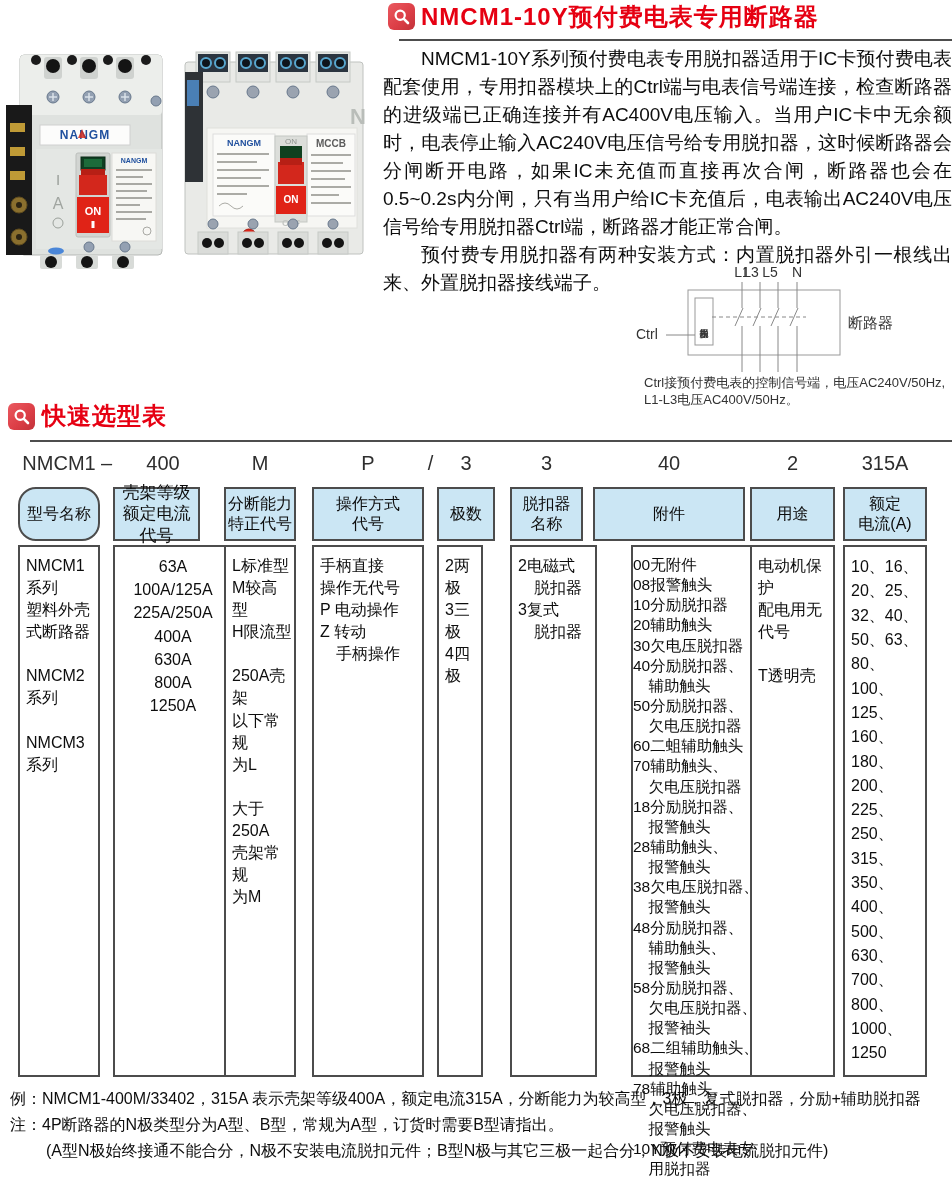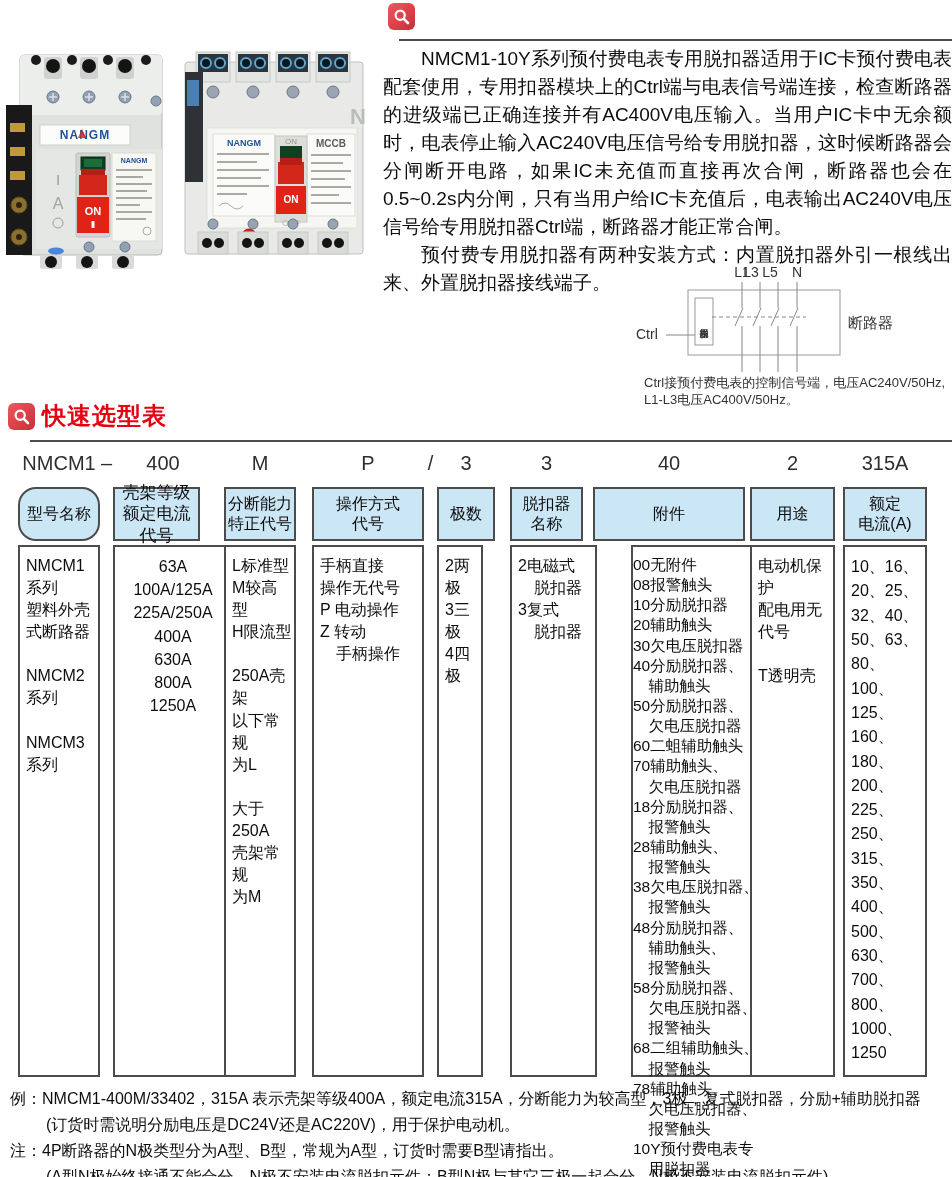--- a/index.html
+++ b/index.html
@@ -33,20 +33,21 @@
 <body>
 
 <div class="page">
 
   <div class="abs sec-icon" style="left:388px; top:3px;">
     <svg width="18" height="18" viewBox="0 0 18 18">
       <circle cx="7.2" cy="7.2" r="4.6" fill="none" stroke="#ffffff" stroke-width="2.2"></circle>
       <line x1="10.8" y1="10.8" x2="15" y2="15" stroke="#ffffff" stroke-width="2.6" stroke-linecap="round"></line>
     </svg>
   </div>
+  <div class="abs sec-title" style="left:421px; top:1px;">NMCM1-10Y预付费电表专用断路器</div>
   <div class="abs rule" style="left:399px; top:39px; width:553px;"></div>
 
   <svg class="abs" style="left:6px; top:45px;" width="170" height="228" viewBox="0 0 170 228">
     <rect x="14" y="10" width="142" height="200" rx="4" fill="#dfe2df" stroke="#b5b8b5"></rect>
     <rect x="14" y="10" width="142" height="60" rx="4" fill="#eceeeb"></rect>
     <rect x="38" y="12" width="18" height="22" rx="3" fill="#cfd2cf"></rect>
     <rect x="74" y="12" width="18" height="22" rx="3" fill="#cfd2cf"></rect>
     <rect x="110" y="12" width="18" height="22" rx="3" fill="#cfd2cf"></rect>
     <circle cx="47" cy="21" r="7" fill="#141414"></circle>
       <circle cx="83" cy="21" r="7" fill="#141414"></circle>
@@ -377,18 +378,17 @@
 225、250、
 315、350、
 400、500、
 630、700、
 800、1000、
 1250</div>
   </div>
 
   <div class="abs notes" style="left:10px; top:1086px; width:940px;">
     <div>例：NMCM1-400M/33402，315A 表示壳架等级400A，额定电流315A，分断能力为较高型，3极，复式脱扣器，分励+辅助脱扣器</div>
-    <div class="ind">(订货时需说明分励电压是DC24V还是AC220V)，用于保护电动机。</div>
     <div>注：4P断路器的N极类型分为A型、B型，常规为A型，订货时需要B型请指出。</div>
     <div class="ind">(A型N极始终接通不能合分，N极不安装电流脱扣元件；B型N极与其它三极一起合分，N极不安装电流脱扣元件)</div>
   </div>
 
 </div>
 
 </body></html>

